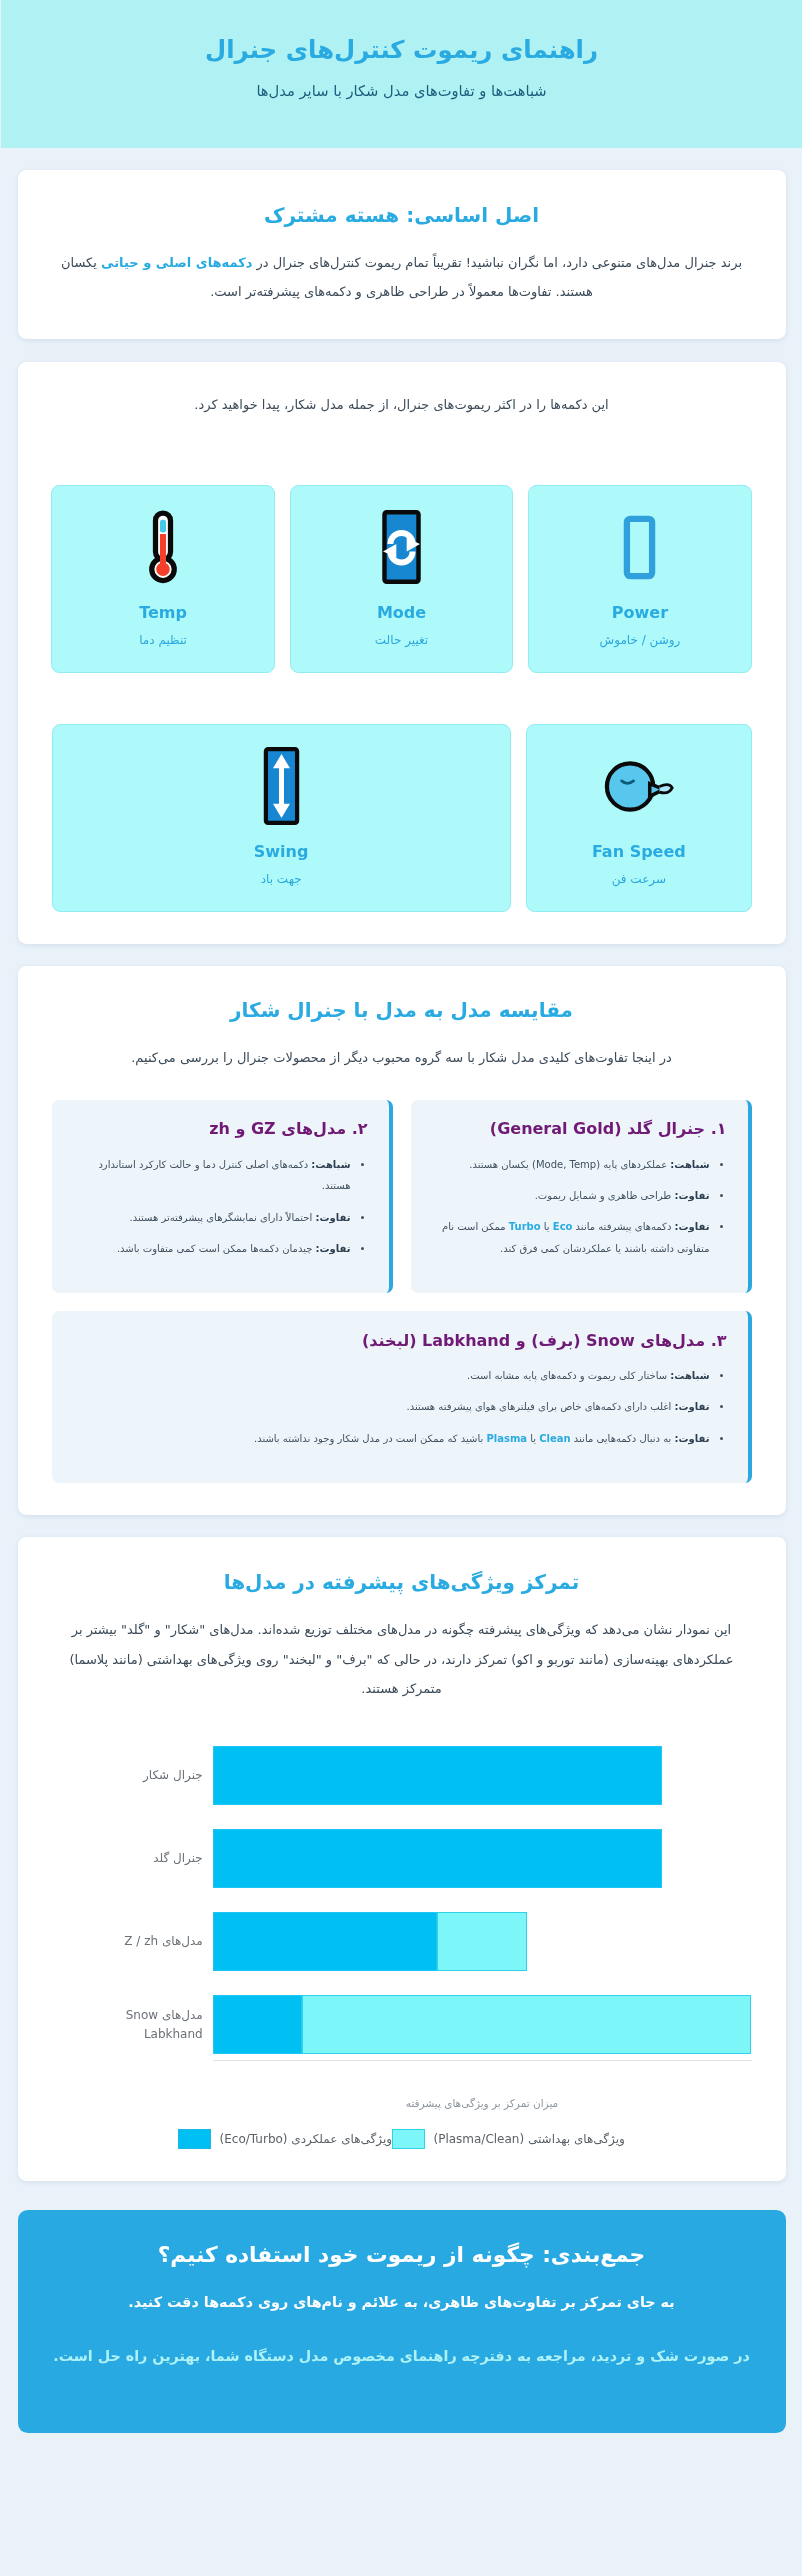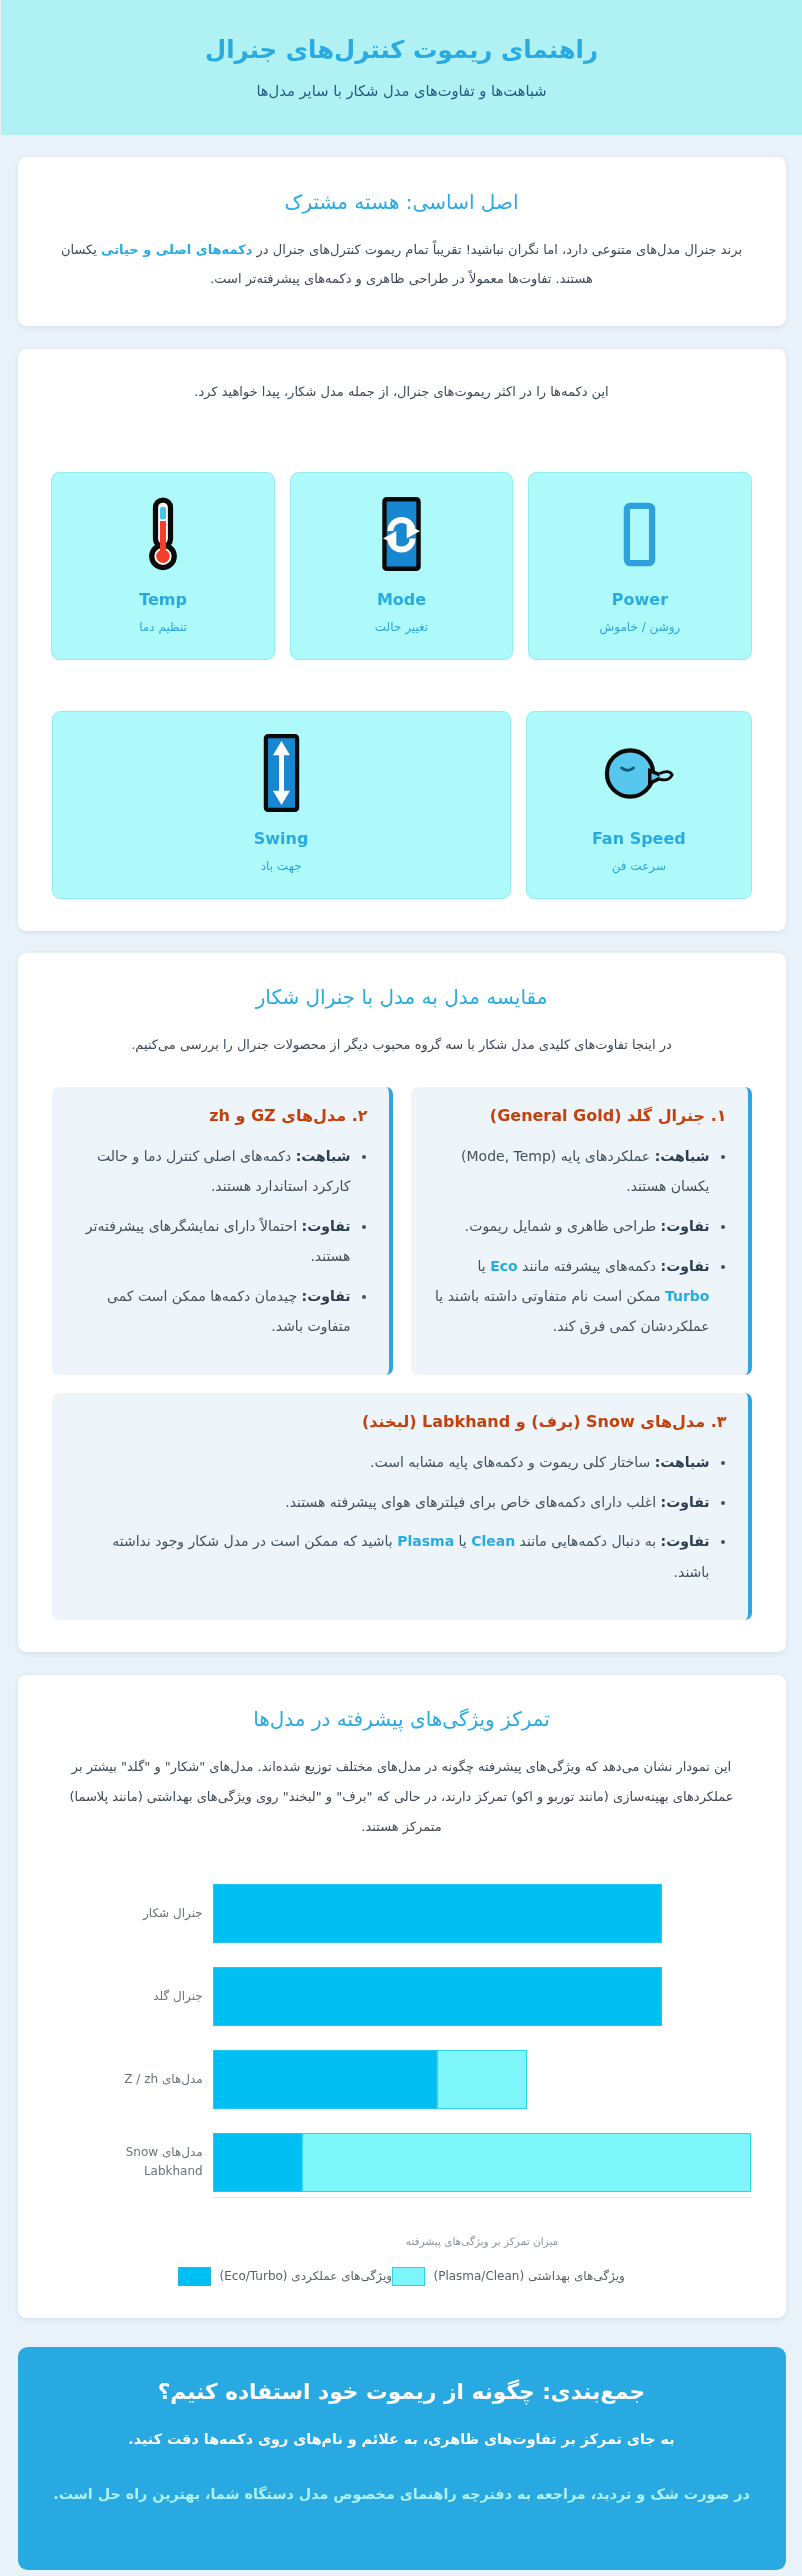--- a/index.html
+++ b/index.html
@@ -4,44 +4,44 @@
 <style>
   html,body{margin:0;padding:0;}
   body{
     width:803px;min-height:2576px;background:#e9f1f9;
     font-family:"DejaVu Sans","Liberation Sans",sans-serif;
     direction:rtl;color:#3b4a58;
   }
   
   .hero{background:#b0f1f3;text-align:center;padding:35px 21px 36px;}
   .hero h1{color:#29abe2;font-size:24.4px;font-weight:bold;margin:0 0 18px;}
-  .hero p{color:#1d5e7d;font-size:14.7px;margin:0;}
+  .hero p{color:#1d5e7d;font-size:14.7px;margin:13px;}
   
   .card{background:#ffffff;border-radius:8.4px;margin:22.4px 17.5px 0;
         padding:28px 34px 32px;box-shadow:0 1.4px 4.9px rgba(30,60,90,.08);}
-  .section-title{color:#29abe2;text-align:center;font-size:20px;font-weight:normal;margin:4.2px 0 21px;}
+  .section-title{color:#29abe2;text-align:center;font-size:20px;font-weight:bold;margin:4.2px 0 21px;}
   .section-sub{color:#3b4a58;text-align:center;font-size:13px;line-height:2.3;margin:0 auto;max-width:685px;}
   .hl{color:#29abe2;font-weight:bold;}
   .b{color:#2c3e50;font-weight:bold;}
   
   .features{display:flex;flex-wrap:wrap;gap:15.4px;margin-top:29px;}
   .feature{background:#aefafa;border:0.7px solid #90ecef;border-radius:8.4px;
            flex:1 1 203px;text-align:center;padding:22.4px 8.4px 25px;margin-top:36px;}
   .feature.wide{flex:2.1 1 433px;}
   .icon-wrap{height:78px;display:flex;align-items:center;justify-content:center;margin-bottom:17px;}
   .f-name{color:#29abe2;font-weight:bold;font-size:16px;margin-bottom:10.5px;}
   .f-cap{color:#2ba7dd;font-size:12px;}
   
   .compare-grid{display:flex;flex-wrap:wrap;gap:18px;margin-top:26.5px;}
   .cbox{background:#edf5fb;border-right:4.2px solid #2da7e0;border-radius:7px;
         padding:19.6px 21px 24px;flex:1 1 293px;box-sizing:border-box;}
   .cbox.full{flex-basis:100%;}
-  .cbox h3{color:#c2410c;font-size:16px;font-weight:bold;margin:0 0 15.4px;}
+  .cbox h3{color:#701a75;font-size:16px;font-weight:bold;margin:0 0 15.4px;}
   .cbox ul{margin:0;padding:0 17px 0 0;}
-  .cbox li{font-size:14px;color:#41505e;line-height:2.15;margin-bottom:9.8px;text-align:right;}
+  .cbox li{font-size:10px;color:#41505e;line-height:2.15;margin-bottom:9.8px;text-align:right;}
   
   .chart{margin-top:42px;position:relative;}
   .plotline{position:absolute;right:auto;left:161px;top:0;width:0.7px;background:#e4e8ee;}
   .crow{display:flex;align-items:center;direction:ltr;}
   .crow + .crow{margin-top:24px;}
   .clabel{width:161px;text-align:right;color:#6a7178;font-size:12px;direction:rtl;
           padding-left:0;box-sizing:border-box;padding-right:9.8px;white-space:pre-line;line-height:1.6;}
   .ctrack{flex:1;height:59px;display:flex;}
   .seg{height:100%;box-sizing:border-box;}
   .seg.s0{border:0.7px solid #21c6f5;}

